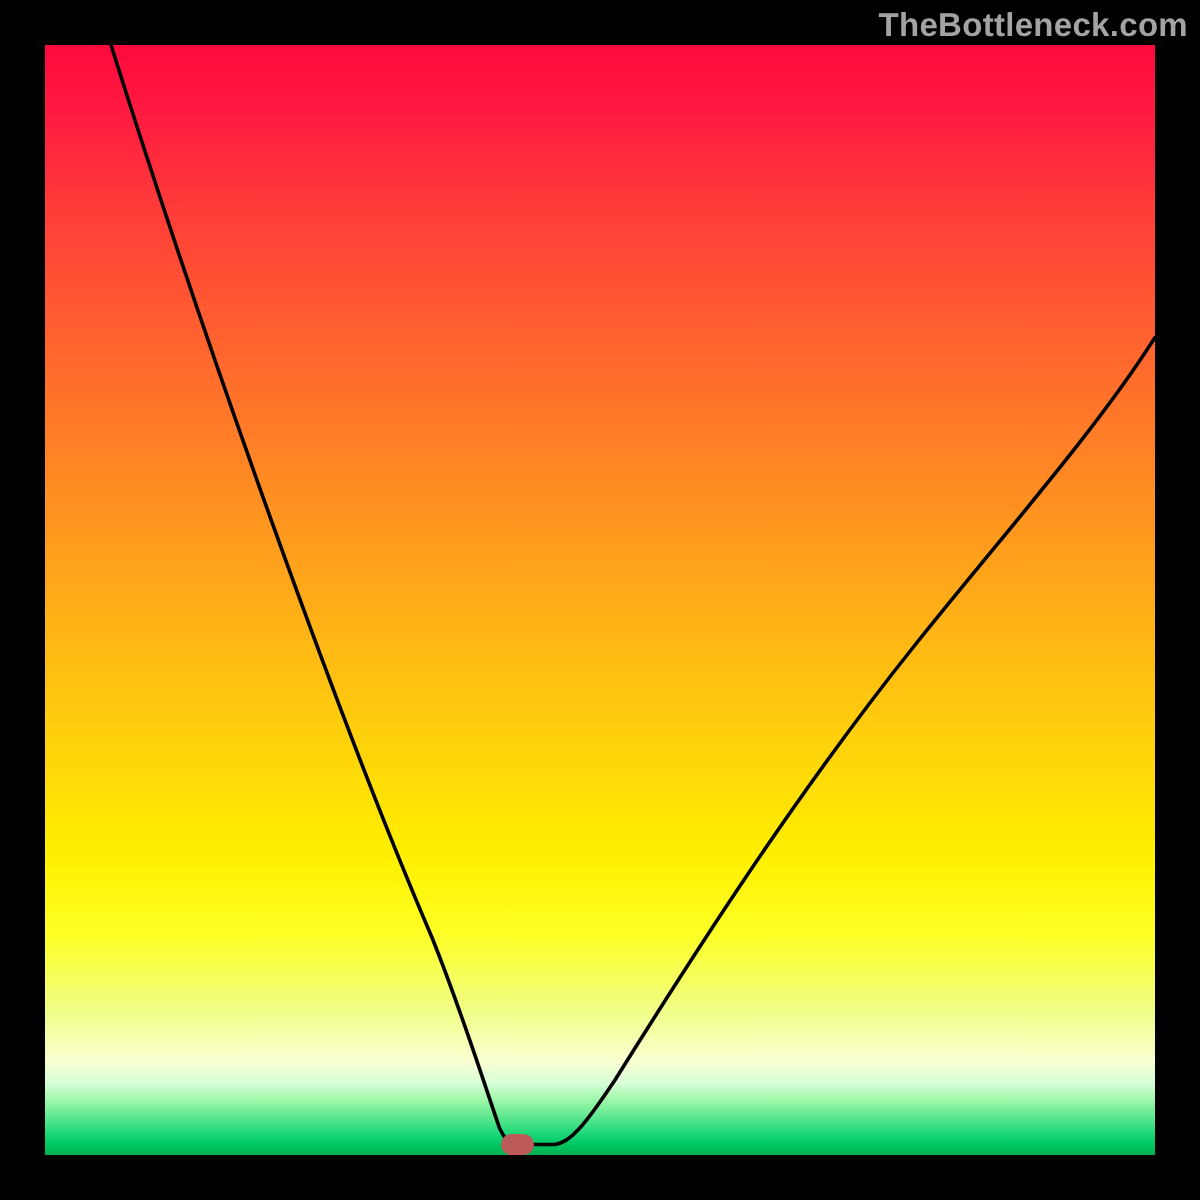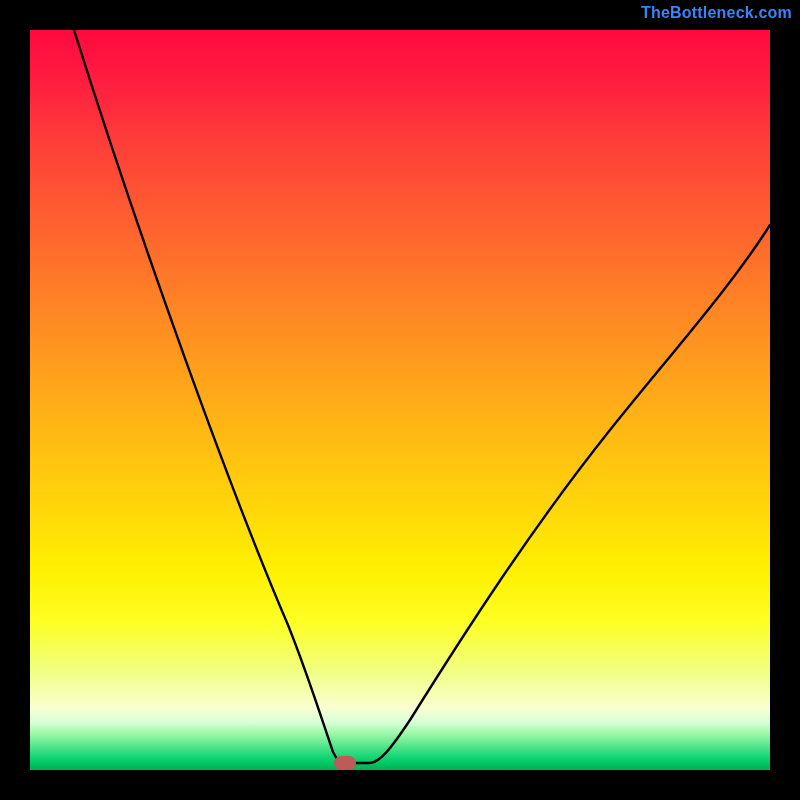--- a/index.html
+++ b/index.html
@@ -67,22 +67,22 @@
     width: 22px;
     height: 14px;
     border-radius: 7px;
     background: #bd5a5a;
     transform: translate(-50%, -50%);
   }
   .watermark {
     position: absolute;
     top: 4px;
     right: 8px;
-    color: #3b82f6;
-    font-size: 16px;
+    color: #a3a3a3;
+    font-size: 22px;
     font-weight: 600;
     letter-spacing: 0.2px;
   }
 </style>
 </head>
 <body>
 
 <div class="frame">
 
   <div class="plot-area">

